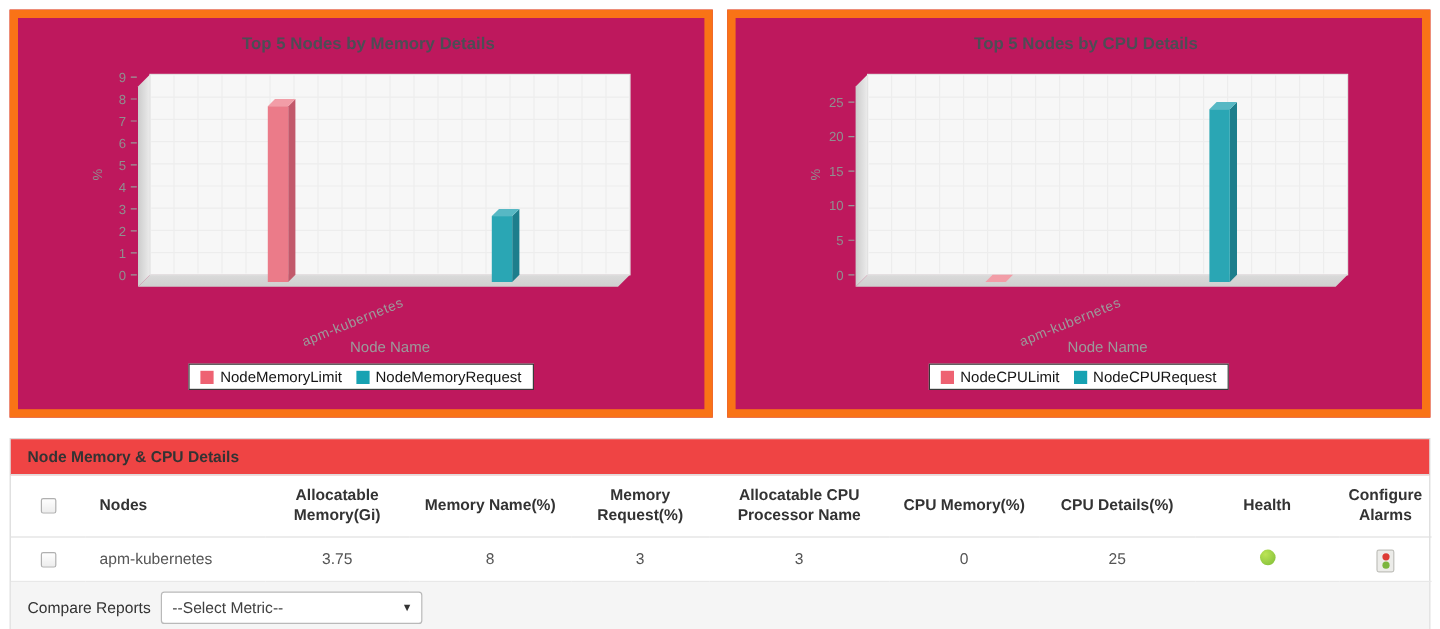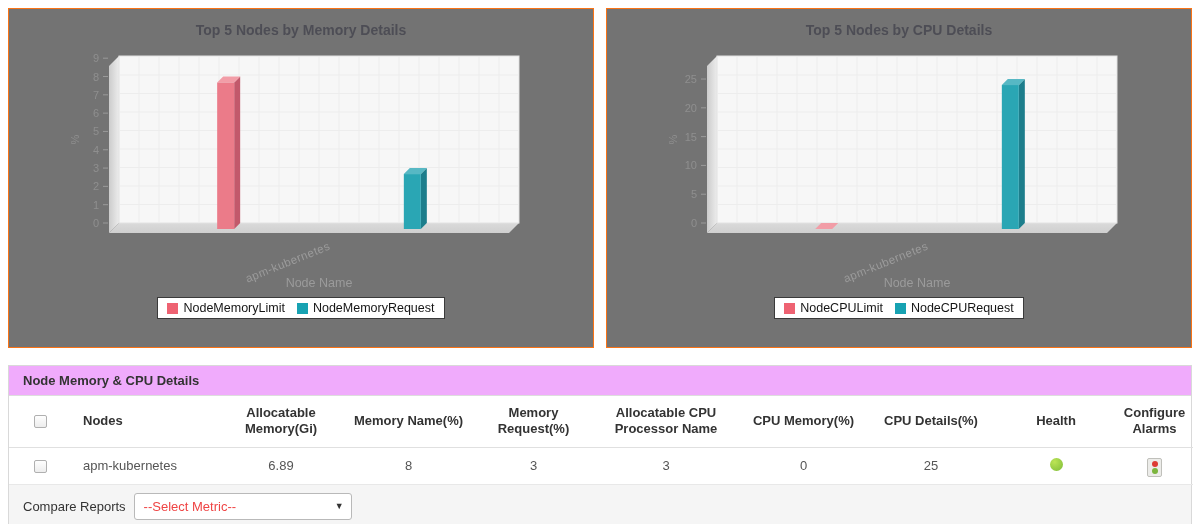--- a/index.html
+++ b/index.html
@@ -2,43 +2,43 @@
 <html><head>
 <meta charset="utf-8">
 <style>
   * { box-sizing: border-box; }
   html,body { margin:0; padding:0; background:#fff; }
   body { font-family:"Liberation Sans", sans-serif; width:1200px; }
   .page { padding:8px; width:1200px; }
 
   
   .charts-row { display:flex; gap:12px; }
-  .chart-panel { width:586px; height:340px; background:#737373; border:1px solid #f97316; overflow:hidden; }
+  .chart-panel { width:586px; height:340px; background:#be185d; border:7px solid #f97316; overflow:hidden; }
   svg.chart-svg { display:block; width:584px; height:286px; }
   .legend { display:flex; justify-content:center; margin-top:2px;text-align:center; }
   .legend-box { display:inline-flex; align-items:center; gap:12px; border:1px solid #3a3a3a; background:#fff; padding:3px 9px; }
   .legend-item { display:inline-flex; align-items:center; }
   .swatch { width:11px; height:11px; display:inline-block; margin-right:5px; }
   .legend-label { font-size:12.5px; color:#151515; }
 
   
   .table-panel { margin-top:17px; border:1px solid #d9d9d9; background:#fff; }
-  .table-title { background:#f0abfc; border-bottom:1px solid #ddd; padding:7px 14px; font-size:13px; font-weight:bold; color:#333; }
+  .table-title { background:#ef4444; border-bottom:1px solid #ddd; padding:7px 14px; font-size:13px; font-weight:bold; color:#333; }
   table { width:100%; border-collapse:collapse; table-layout:fixed; }
   th { font-size:13px; font-weight:bold; color:#333; text-align:center; padding:9px 4px; line-height:1.25; border-bottom:1px solid #e0e0e0; vertical-align:middle; }
   td { font-size:13px; color:#555; text-align:center; padding:7px 4px; border-bottom:1px solid #e8e8e8; vertical-align:middle; }
   th.name-col, td.name-col { text-align:left; padding-left:12px; }
   input[type=checkbox] { appearance:none; -webkit-appearance:none; width:13px; height:13px; border:1px solid #b0b0b0; border-radius:2px; background:linear-gradient(#fefefe,#ededed); margin:0; vertical-align:middle; cursor:pointer; }
   .health-dot { display:inline-block; width:13px; height:13px; border-radius:50%; background:radial-gradient(circle at 35% 30%, #bce455, #8dc63f 75%); cursor:pointer; }
   .alarm-icon { display:inline-flex; flex-direction:column; align-items:center; justify-content:center; gap:1px; width:15px; height:19px; background:#ecece9; border:1px solid #c0c0bb; border-radius:2px; cursor:pointer; }
   .alarm-dot-red { width:6px; height:6px; border-radius:50%; background:#dd3b34; }
   .alarm-dot-green { width:6px; height:6px; border-radius:50%; background:#7cb53e; }
   .table-footer { background:#f5f5f5; padding:8px 14px 9px 14px; display:flex; align-items:center; gap:8px; font-size:13px; color:#333; }
   .select-wrap { position:relative; display:inline-block; }
-  select { appearance:none; -webkit-appearance:none; width:218px; height:27px; border:1px solid #b9b9b9; border-radius:3px; background:#fff; padding:0 22px 0 9px; font-size:13px; color:#ef4444; font-family:inherit; cursor:pointer; }
+  select { appearance:none; -webkit-appearance:none; width:218px; height:27px; border:1px solid #b9b9b9; border-radius:3px; background:#fff; padding:0 22px 0 9px; font-size:13px; color:#404040; font-family:inherit; cursor:pointer; }
   .select-arrow { position:absolute; right:8px; top:50%; transform:translateY(-50%); font-size:9px; color:#333; pointer-events:none; }
 </style>
 </head>
 <body>
 
 <div class="page">
 
   <div class="charts-row">
 
     <section class="chart-panel">
@@ -234,21 +234,21 @@
           <th>CPU Memory(%)</th>
           <th>CPU Details(%)</th>
           <th>Health</th>
           <th>Configure Alarms</th>
         </tr>
       </thead>
       <tbody>
         <tr>
           <td><input type="checkbox" style=""></td>
           <td class="name-col">apm-kubernetes</td>
-          <td>6.89</td>
+          <td>3.75</td>
           <td>8</td>
           <td>3</td>
           <td>3</td>
           <td>0</td>
           <td>25</td>
           <td><span class="health-dot"></span></td>
           <td>
             <span class="alarm-icon">
               <span class="alarm-dot-red"></span>
               <span class="alarm-dot-green"></span>

